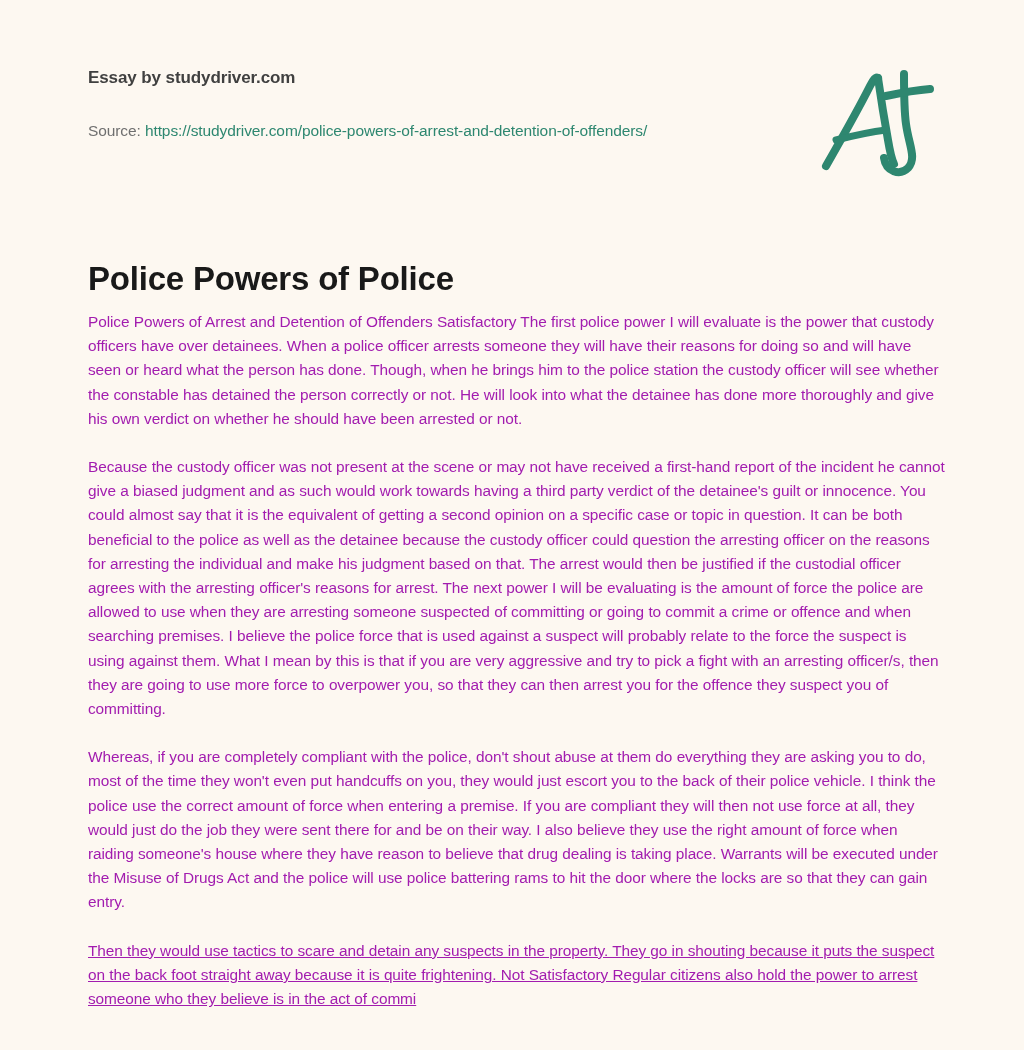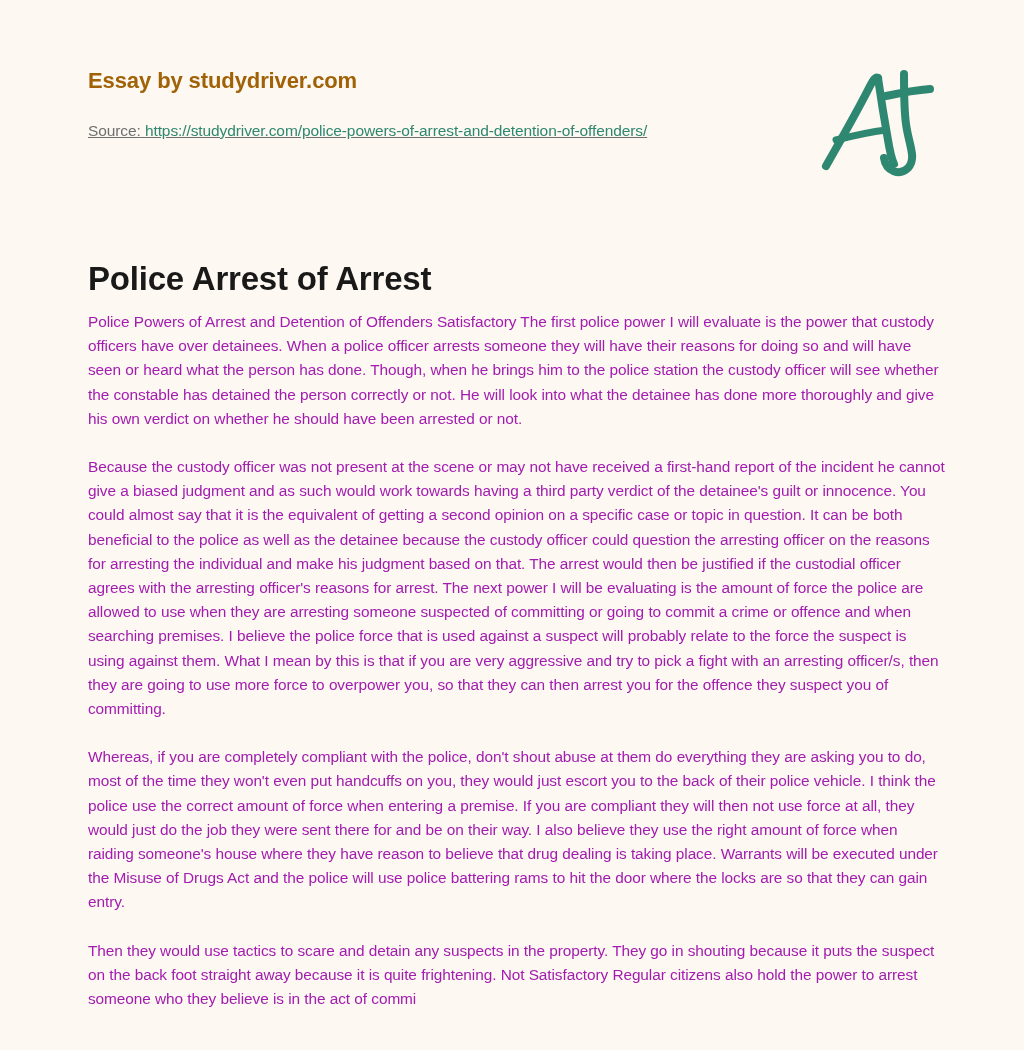--- a/index.html
+++ b/index.html
@@ -28,36 +28,35 @@
     left: 0;
     top: 0;
     width: 1024px;
     height: 200px;
   }
 
   .brand-line {
     position: absolute;
     left: 88px;
     top: 68px;
-    font-size: 22px;
+    font-size: 17px;
     font-weight: bold;
-    color: #a16207;
+    color: #404040;
     letter-spacing: -0.1px;
     white-space: nowrap;
   }
 
   .source-line {
     position: absolute;
     left: 88px;
     top: 122px;
     font-size: 15.5px;
     color: #6f6f6f;
     white-space: nowrap;
     letter-spacing: -0.1px;
-    text-decoration: underline;
   }
 
   .source-url {
     color: #2e8770;
     text-decoration: none;
   }
 
   
   .logo {
     position: absolute;
@@ -97,20 +96,21 @@
     font-size: 15.4px;
     line-height: 24.2px;
     color: #a21caf;
     text-align: left;
     letter-spacing: -0.08px;
     word-spacing: 0.1px;
   }
 
   .body-content p:last-child {
     margin-bottom: 0;
+    text-decoration: underline;
   }
 </style>
 </head>
 <body>
 
 <div class="page">
 
   <div class="header">
 
     <div class="brand-line">Essay by studydriver.com</div>
@@ -133,21 +133,21 @@
           <path d="M92 12 C 92 30, 92 48, 94 62 C 97 84, 105 96, 96 106
                    C 88 114, 74 110, 72 96" stroke-width="8"></path>
 
           <path d="M74 34 C 88 31, 104 28, 118 27" stroke-width="8"></path>
         </g>
       </svg>
     </div>
 
   </div>
 
-  <h1 class="doc-title">Police Arrest of Arrest</h1>
+  <h1 class="doc-title">Police Powers of Police</h1>
 
   <div class="body-content">
     <p>Police Powers of Arrest and Detention of Offenders Satisfactory The first police power I will evaluate is the power that custody officers have over detainees. When a police officer arrests someone they will have their reasons for doing so and will have seen or heard what the person has done. Though, when he brings him to the police station the custody officer will see whether the constable has detained the person correctly or not. He will look into what the detainee has done more thoroughly and give his own verdict on whether he should have been arrested or not.</p>
     <p>Because the custody officer was not present at the scene or may not have received a first-hand report of the incident he cannot give a biased judgment and as such would work towards having a third party verdict of the detainee's guilt or innocence. You could almost say that it is the equivalent of getting a second opinion on a specific case or topic in question. It can be both beneficial to the police as well as the detainee because the custody officer could question the arresting officer on the reasons for arresting the individual and make his judgment based on that. The arrest would then be justified if the custodial officer agrees with the arresting officer's reasons for arrest. The next power I will be evaluating is the amount of force the police are allowed to use when they are arresting someone suspected of committing or going to commit a crime or offence and when searching premises. I believe the police force that is used against a suspect will probably relate to the force the suspect is using against them. What I mean by this is that if you are very aggressive and try to pick a fight with an arresting officer/s, then they are going to use more force to overpower you, so that they can then arrest you for the offence they suspect you of committing.</p>
     <p>Whereas, if you are completely compliant with the police, don't shout abuse at them do everything they are asking you to do, most of the time they won't even put handcuffs on you, they would just escort you to the back of their police vehicle. I think the police use the correct amount of force when entering a premise. If you are compliant they will then not use force at all, they would just do the job they were sent there for and be on their way. I also believe they use the right amount of force when raiding someone's house where they have reason to believe that drug dealing is taking place. Warrants will be executed under the Misuse of Drugs Act and the police will use police battering rams to hit the door where the locks are so that they can gain entry.</p>
     <p>Then they would use tactics to scare and detain any suspects in the property. They go in shouting because it puts the suspect on the back foot straight away because it is quite frightening. Not Satisfactory Regular citizens also hold the power to arrest someone who they believe is in the act of commi</p>
   </div>
 
 </div>
 

